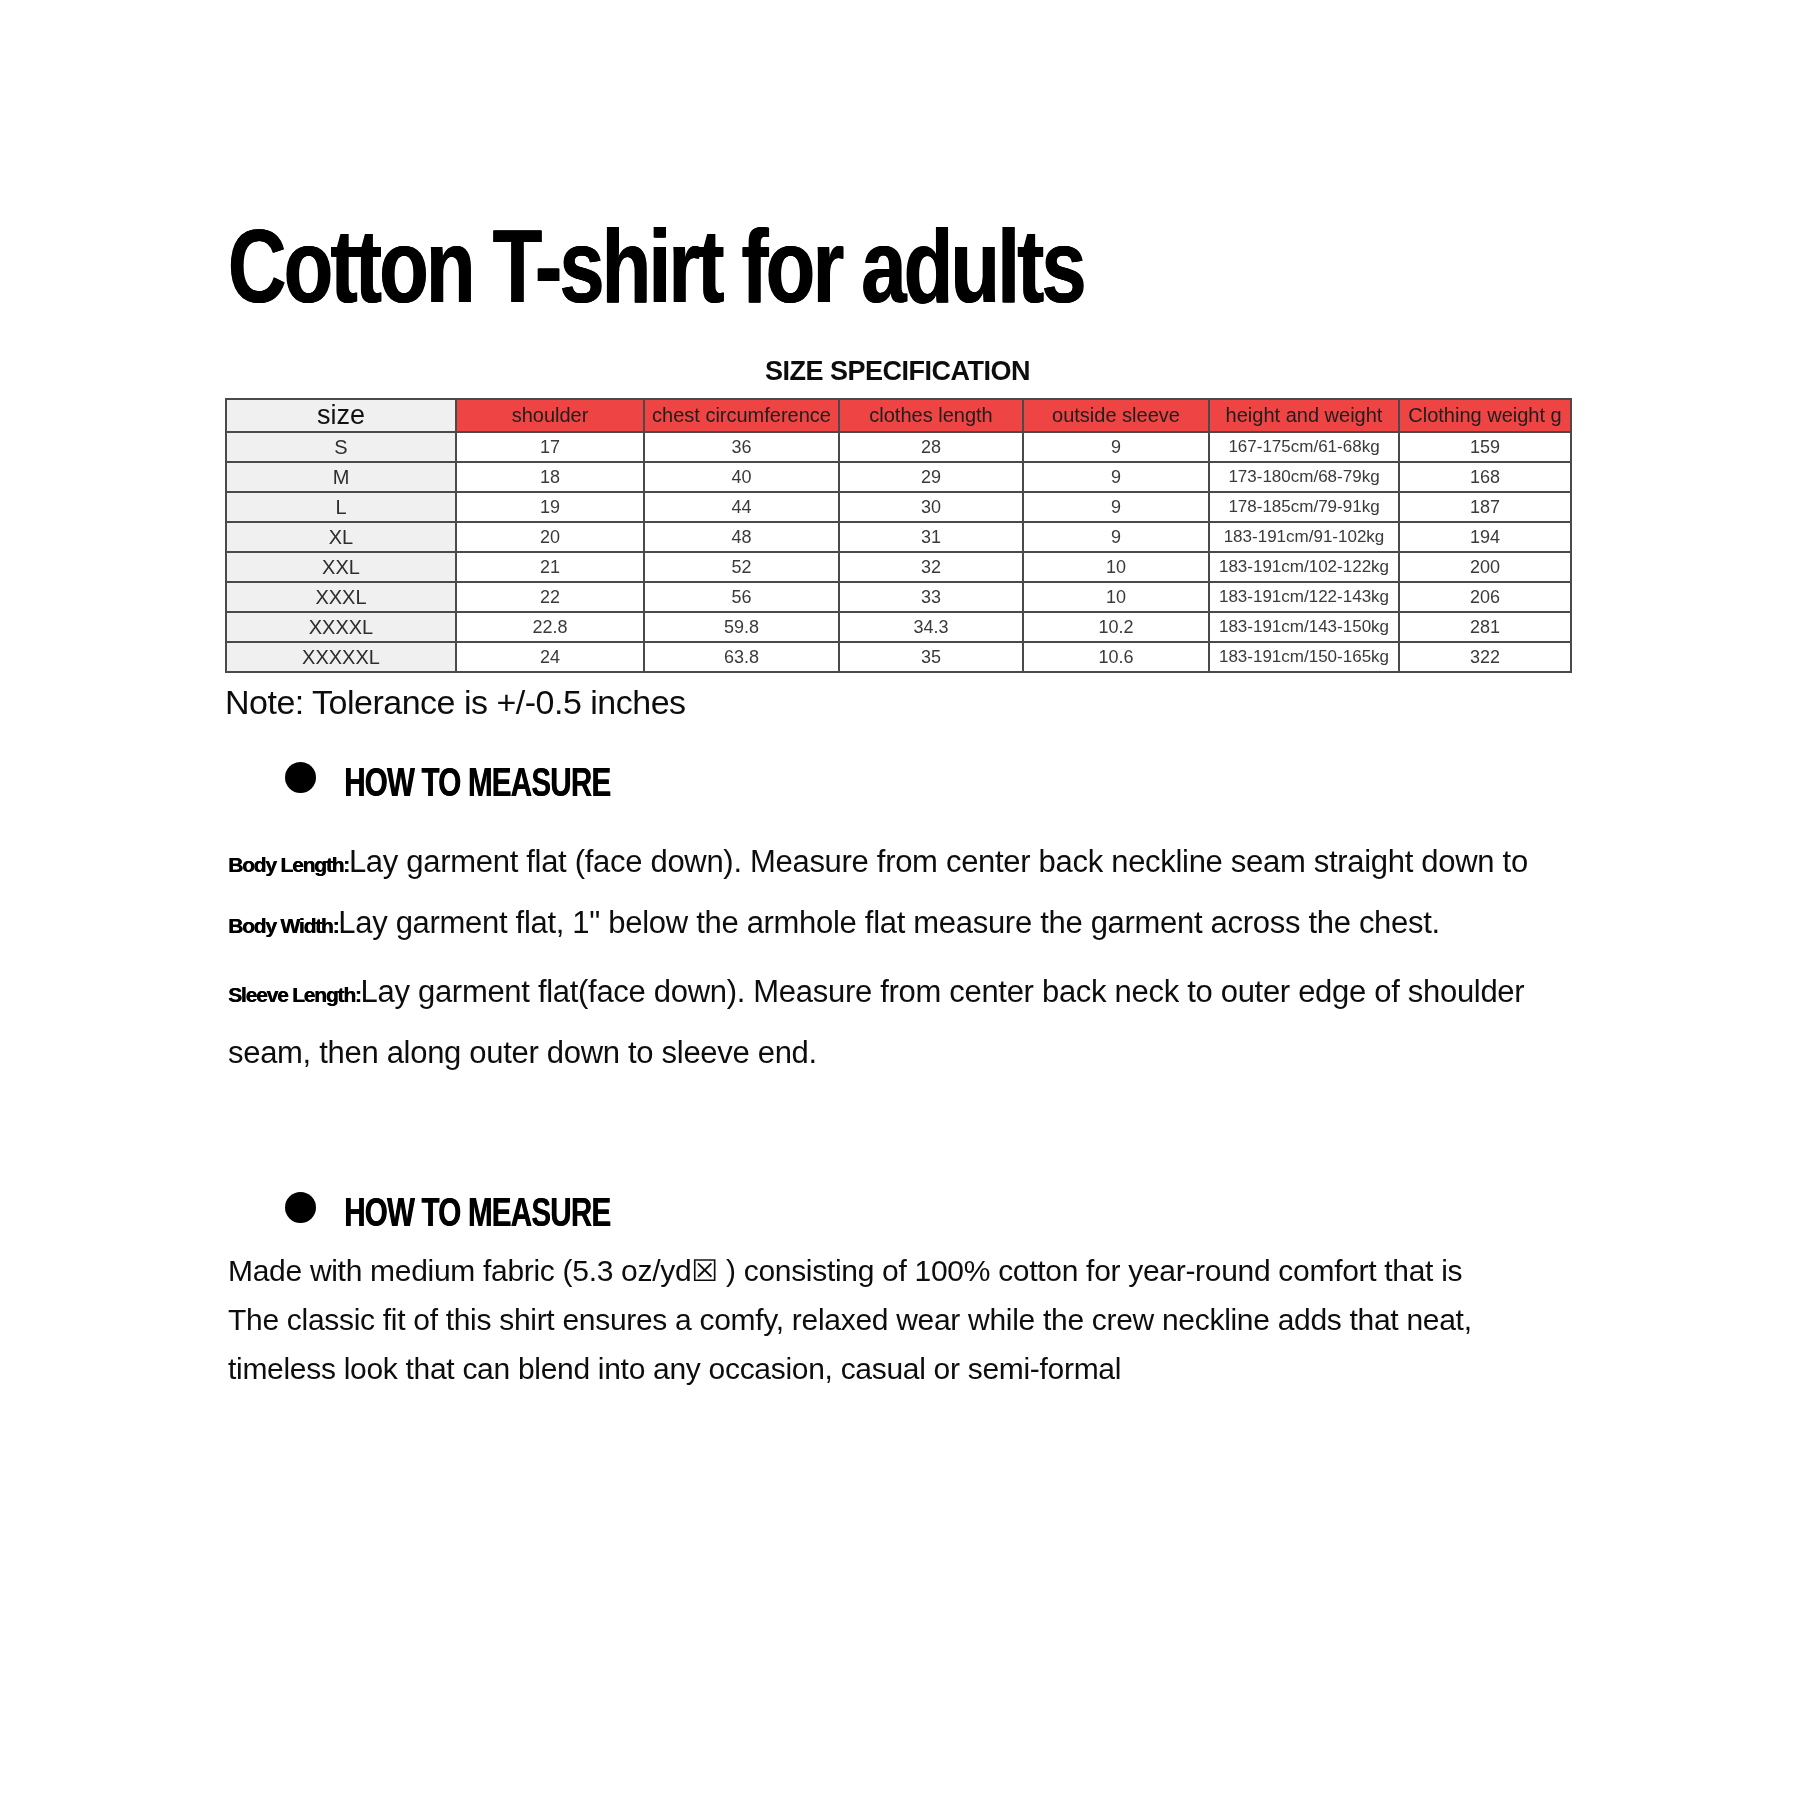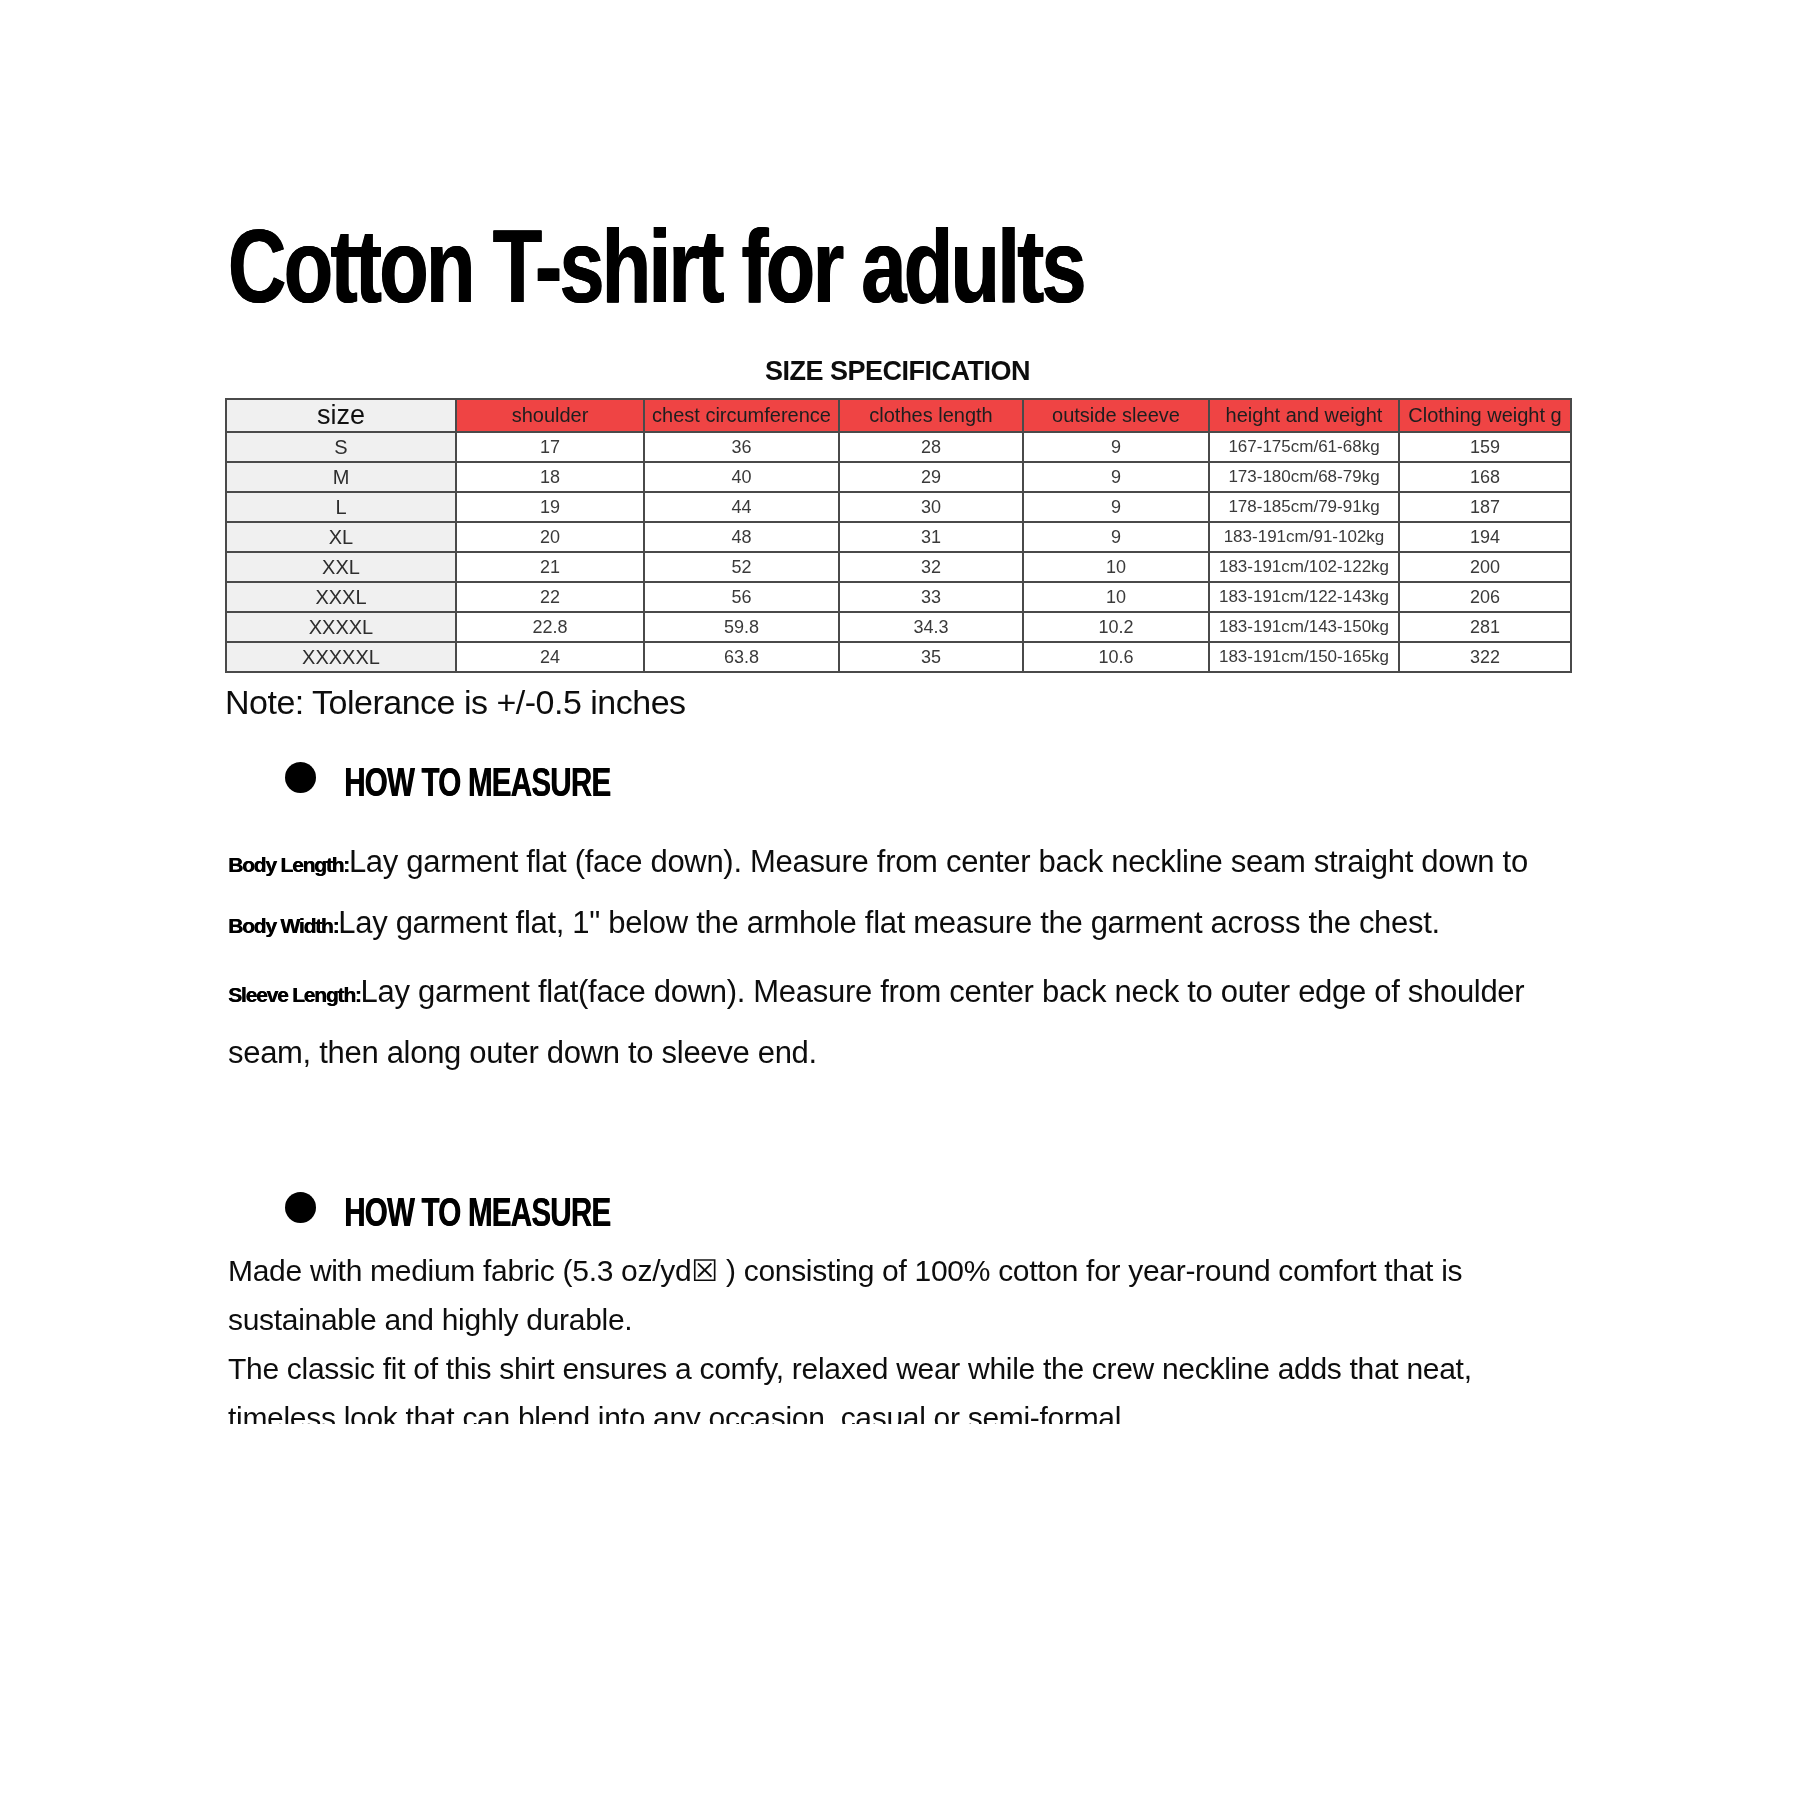--- a/index.html
+++ b/index.html
@@ -210,18 +210,17 @@
     <div class="line">seam, then along outer down to sleeve end.</div>
   </div>
 
   <div class="measure-heading pos2">
     <span class="bullet"></span>
     <span class="heading-text">HOW TO MEASURE</span>
   </div>
 
   <div class="para-block-2">
     <div class="line">Made with medium fabric (5.3 oz/yd☒ ) consisting of 100% cotton for year-round comfort that is</div>
-    <div class="line">sustainable and highly durable.</div>
     <div class="line">The classic fit of this shirt ensures a comfy, relaxed wear while the crew neckline adds that neat,</div>
     <div class="line">timeless look that can blend into any occasion, casual or semi-formal</div>
   </div>
 
 </div>
 
 </body></html>

